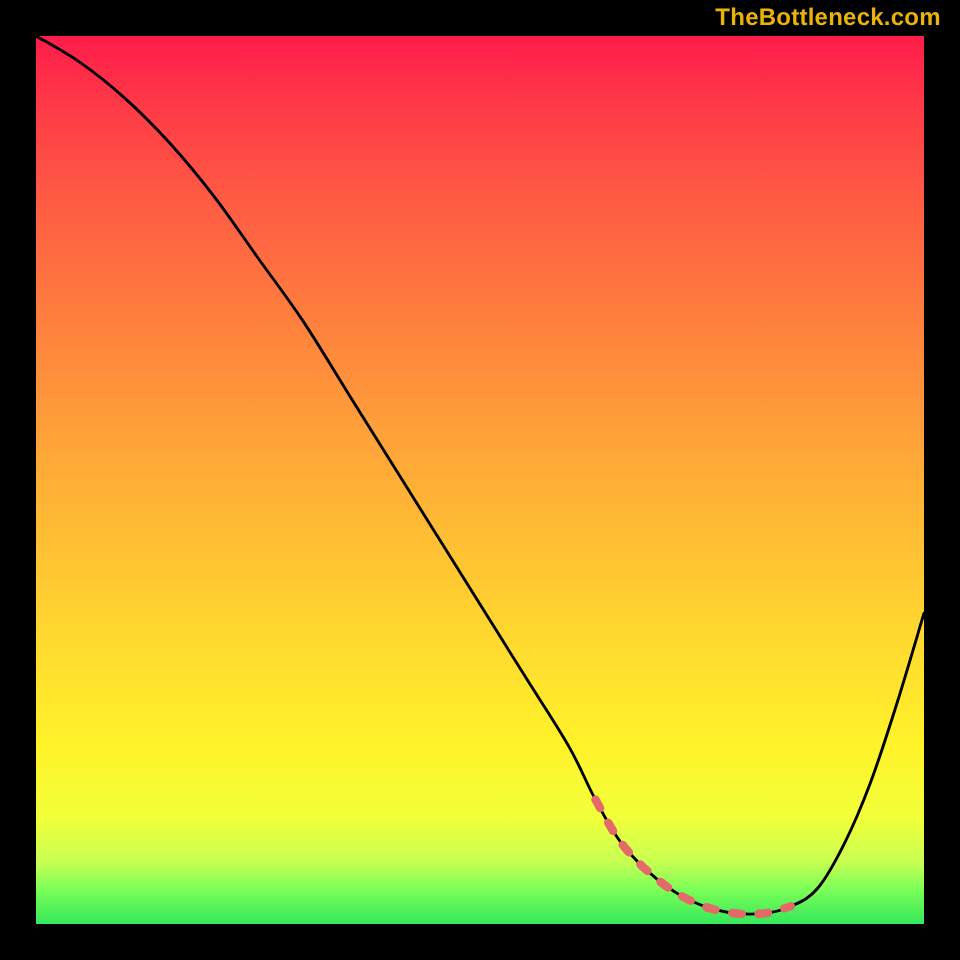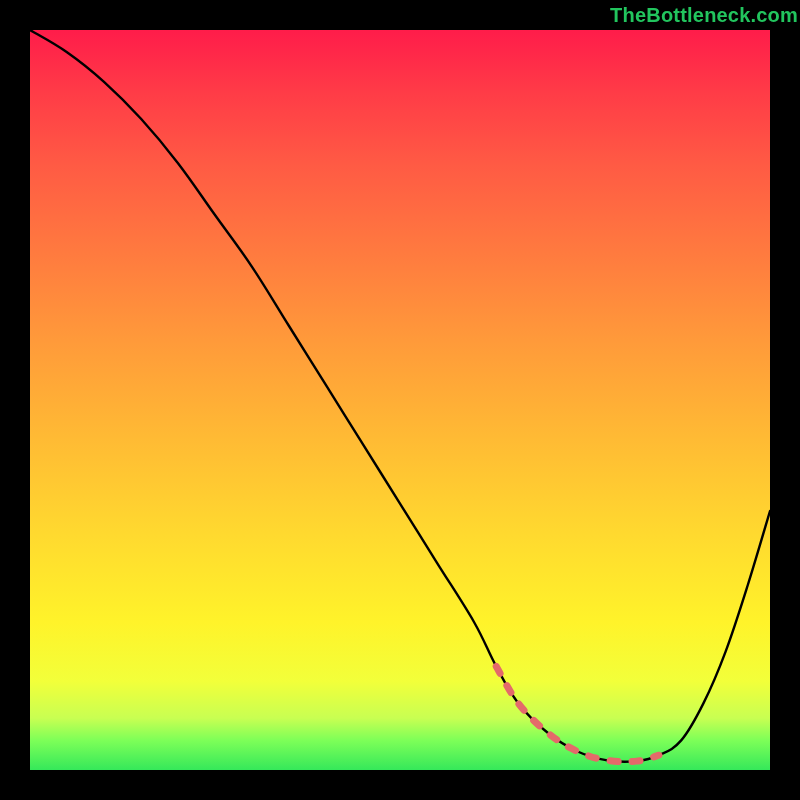--- a/index.html
+++ b/index.html
@@ -13,22 +13,22 @@
   }
   .frame {
     position: relative;
     width: 800px;
     height: 800px;
     background: #000;
   }
   .watermark {
     position: absolute;
     top: 4px;
-    right: 2px;
-    color: #22c55e;
+    right: 16px;
+    color: #eab308;
     font-size: 20px;
     font-weight: 600;
     letter-spacing: 0.2px;
     z-index: 20;
     user-select: none;
     margin-left: 20px;
   }
   .plot-area {
     position: absolute;
     left: 30px;

